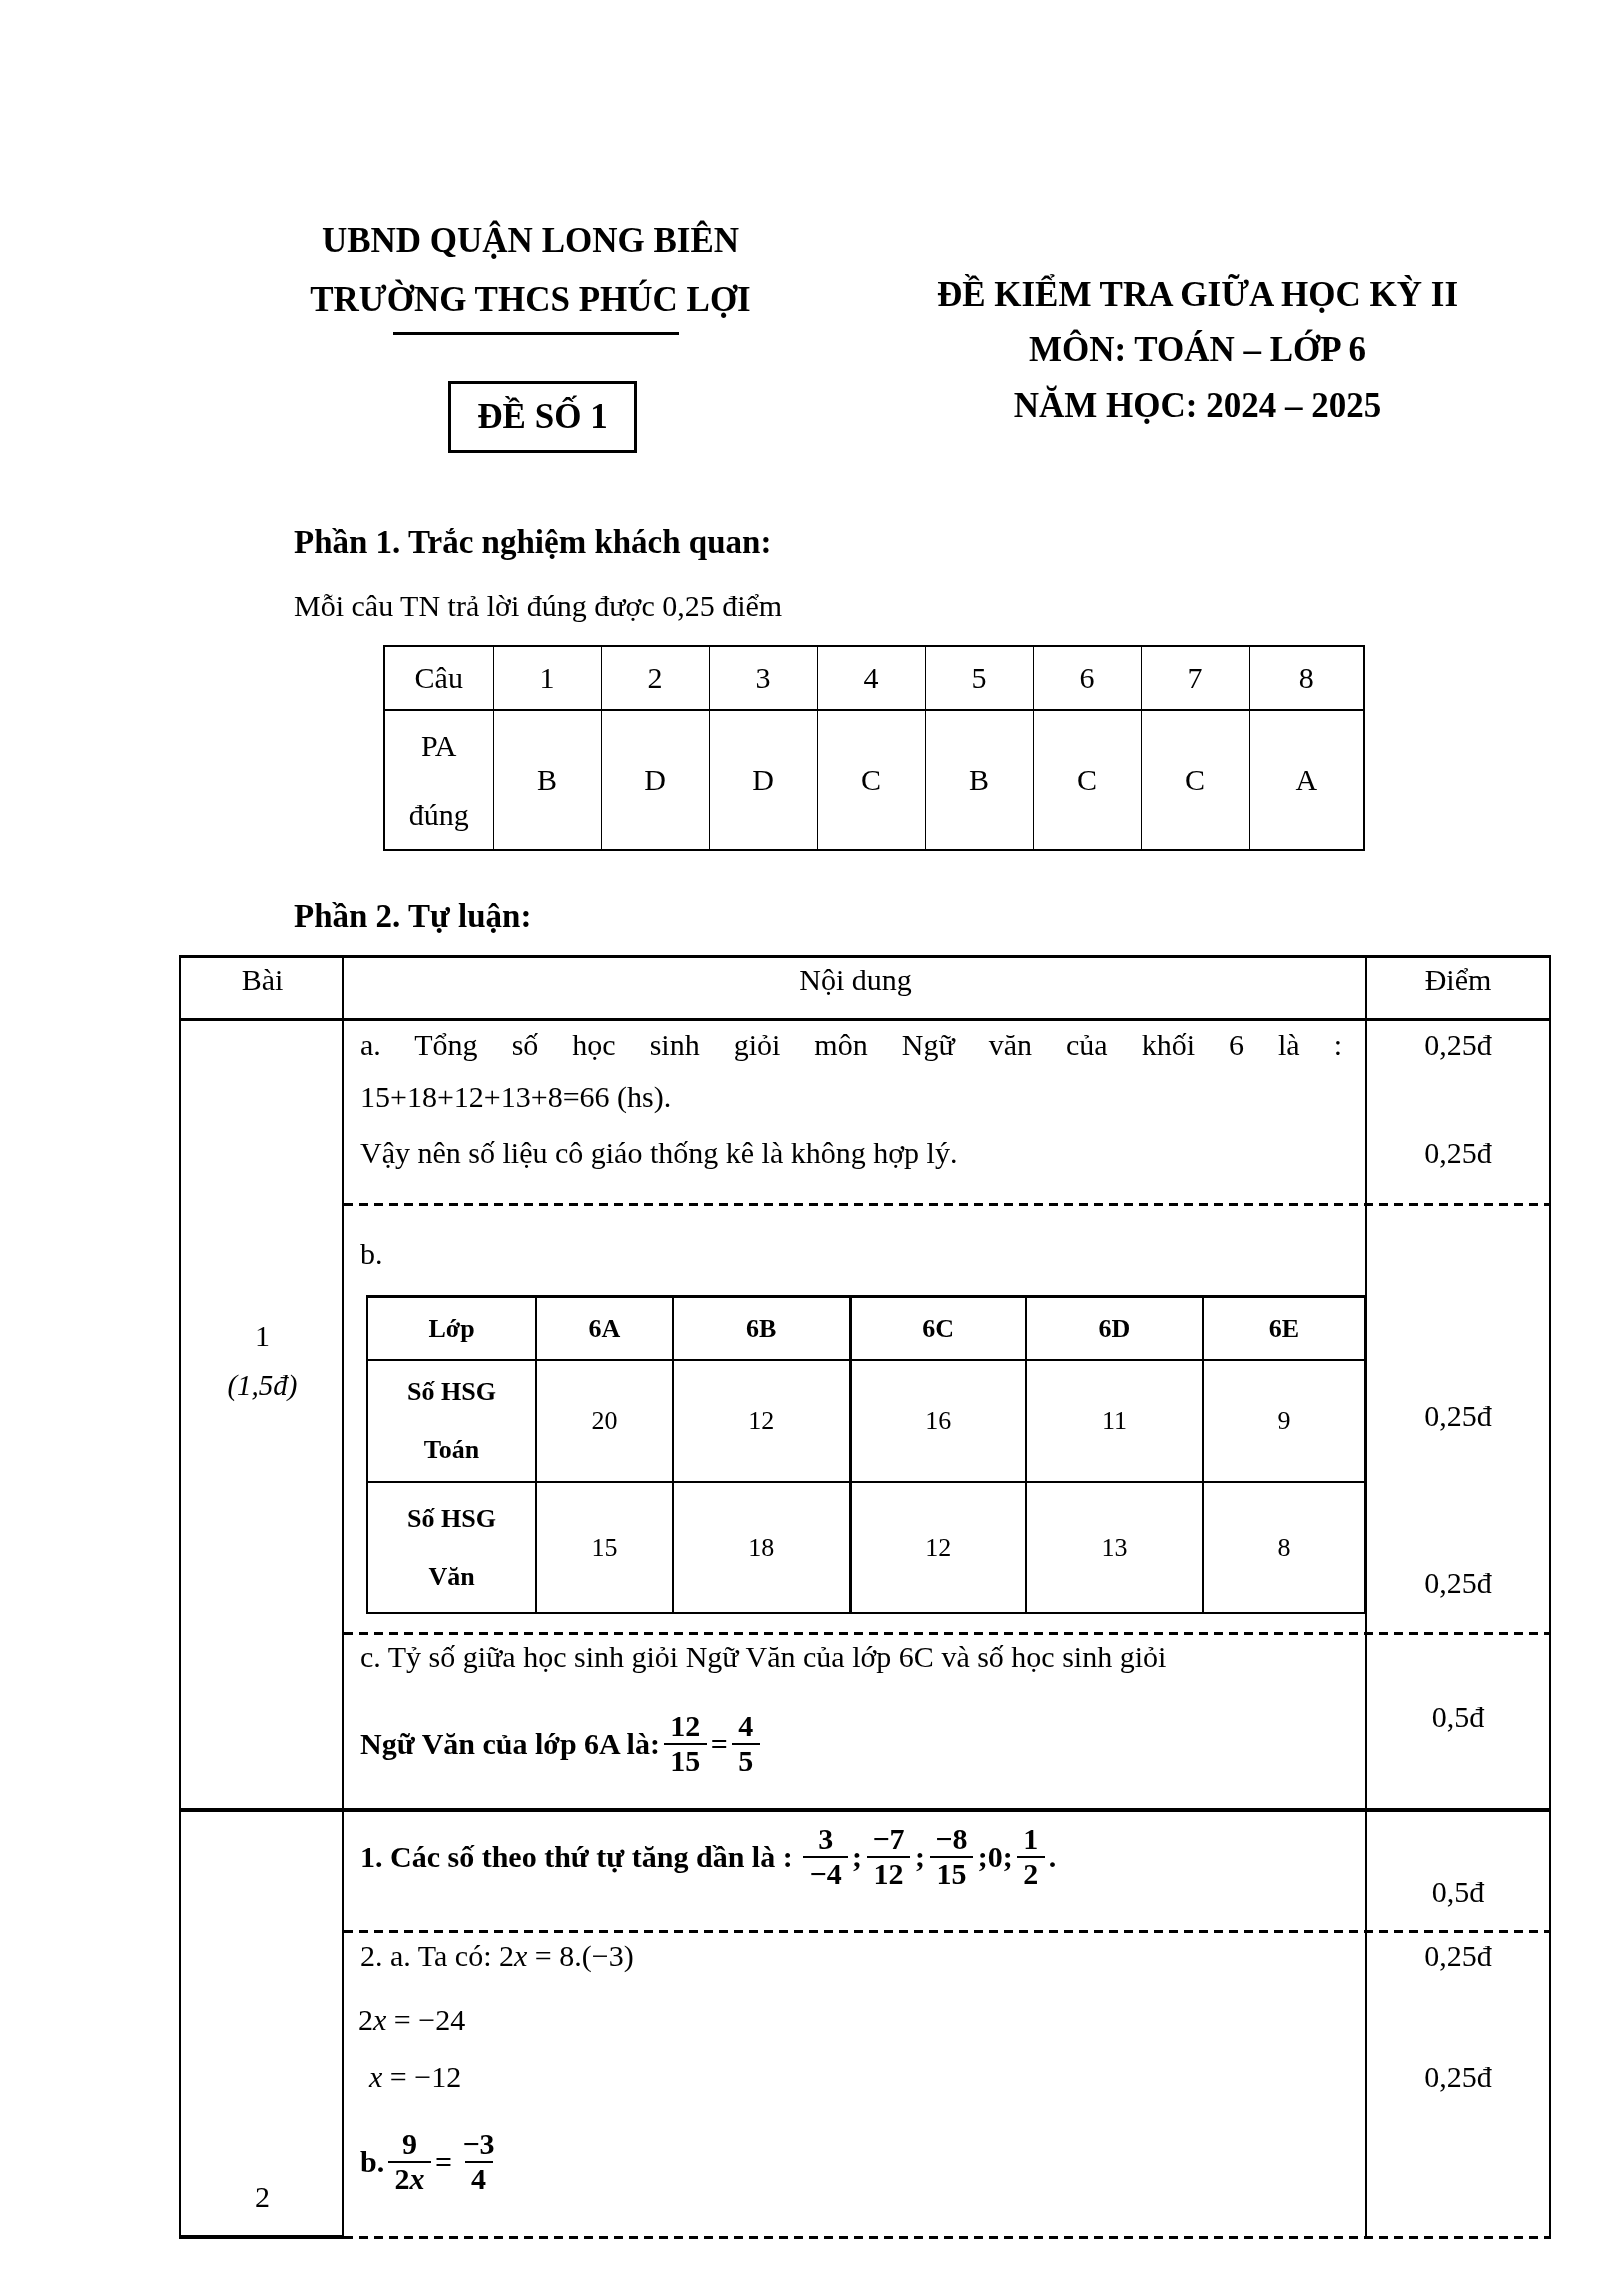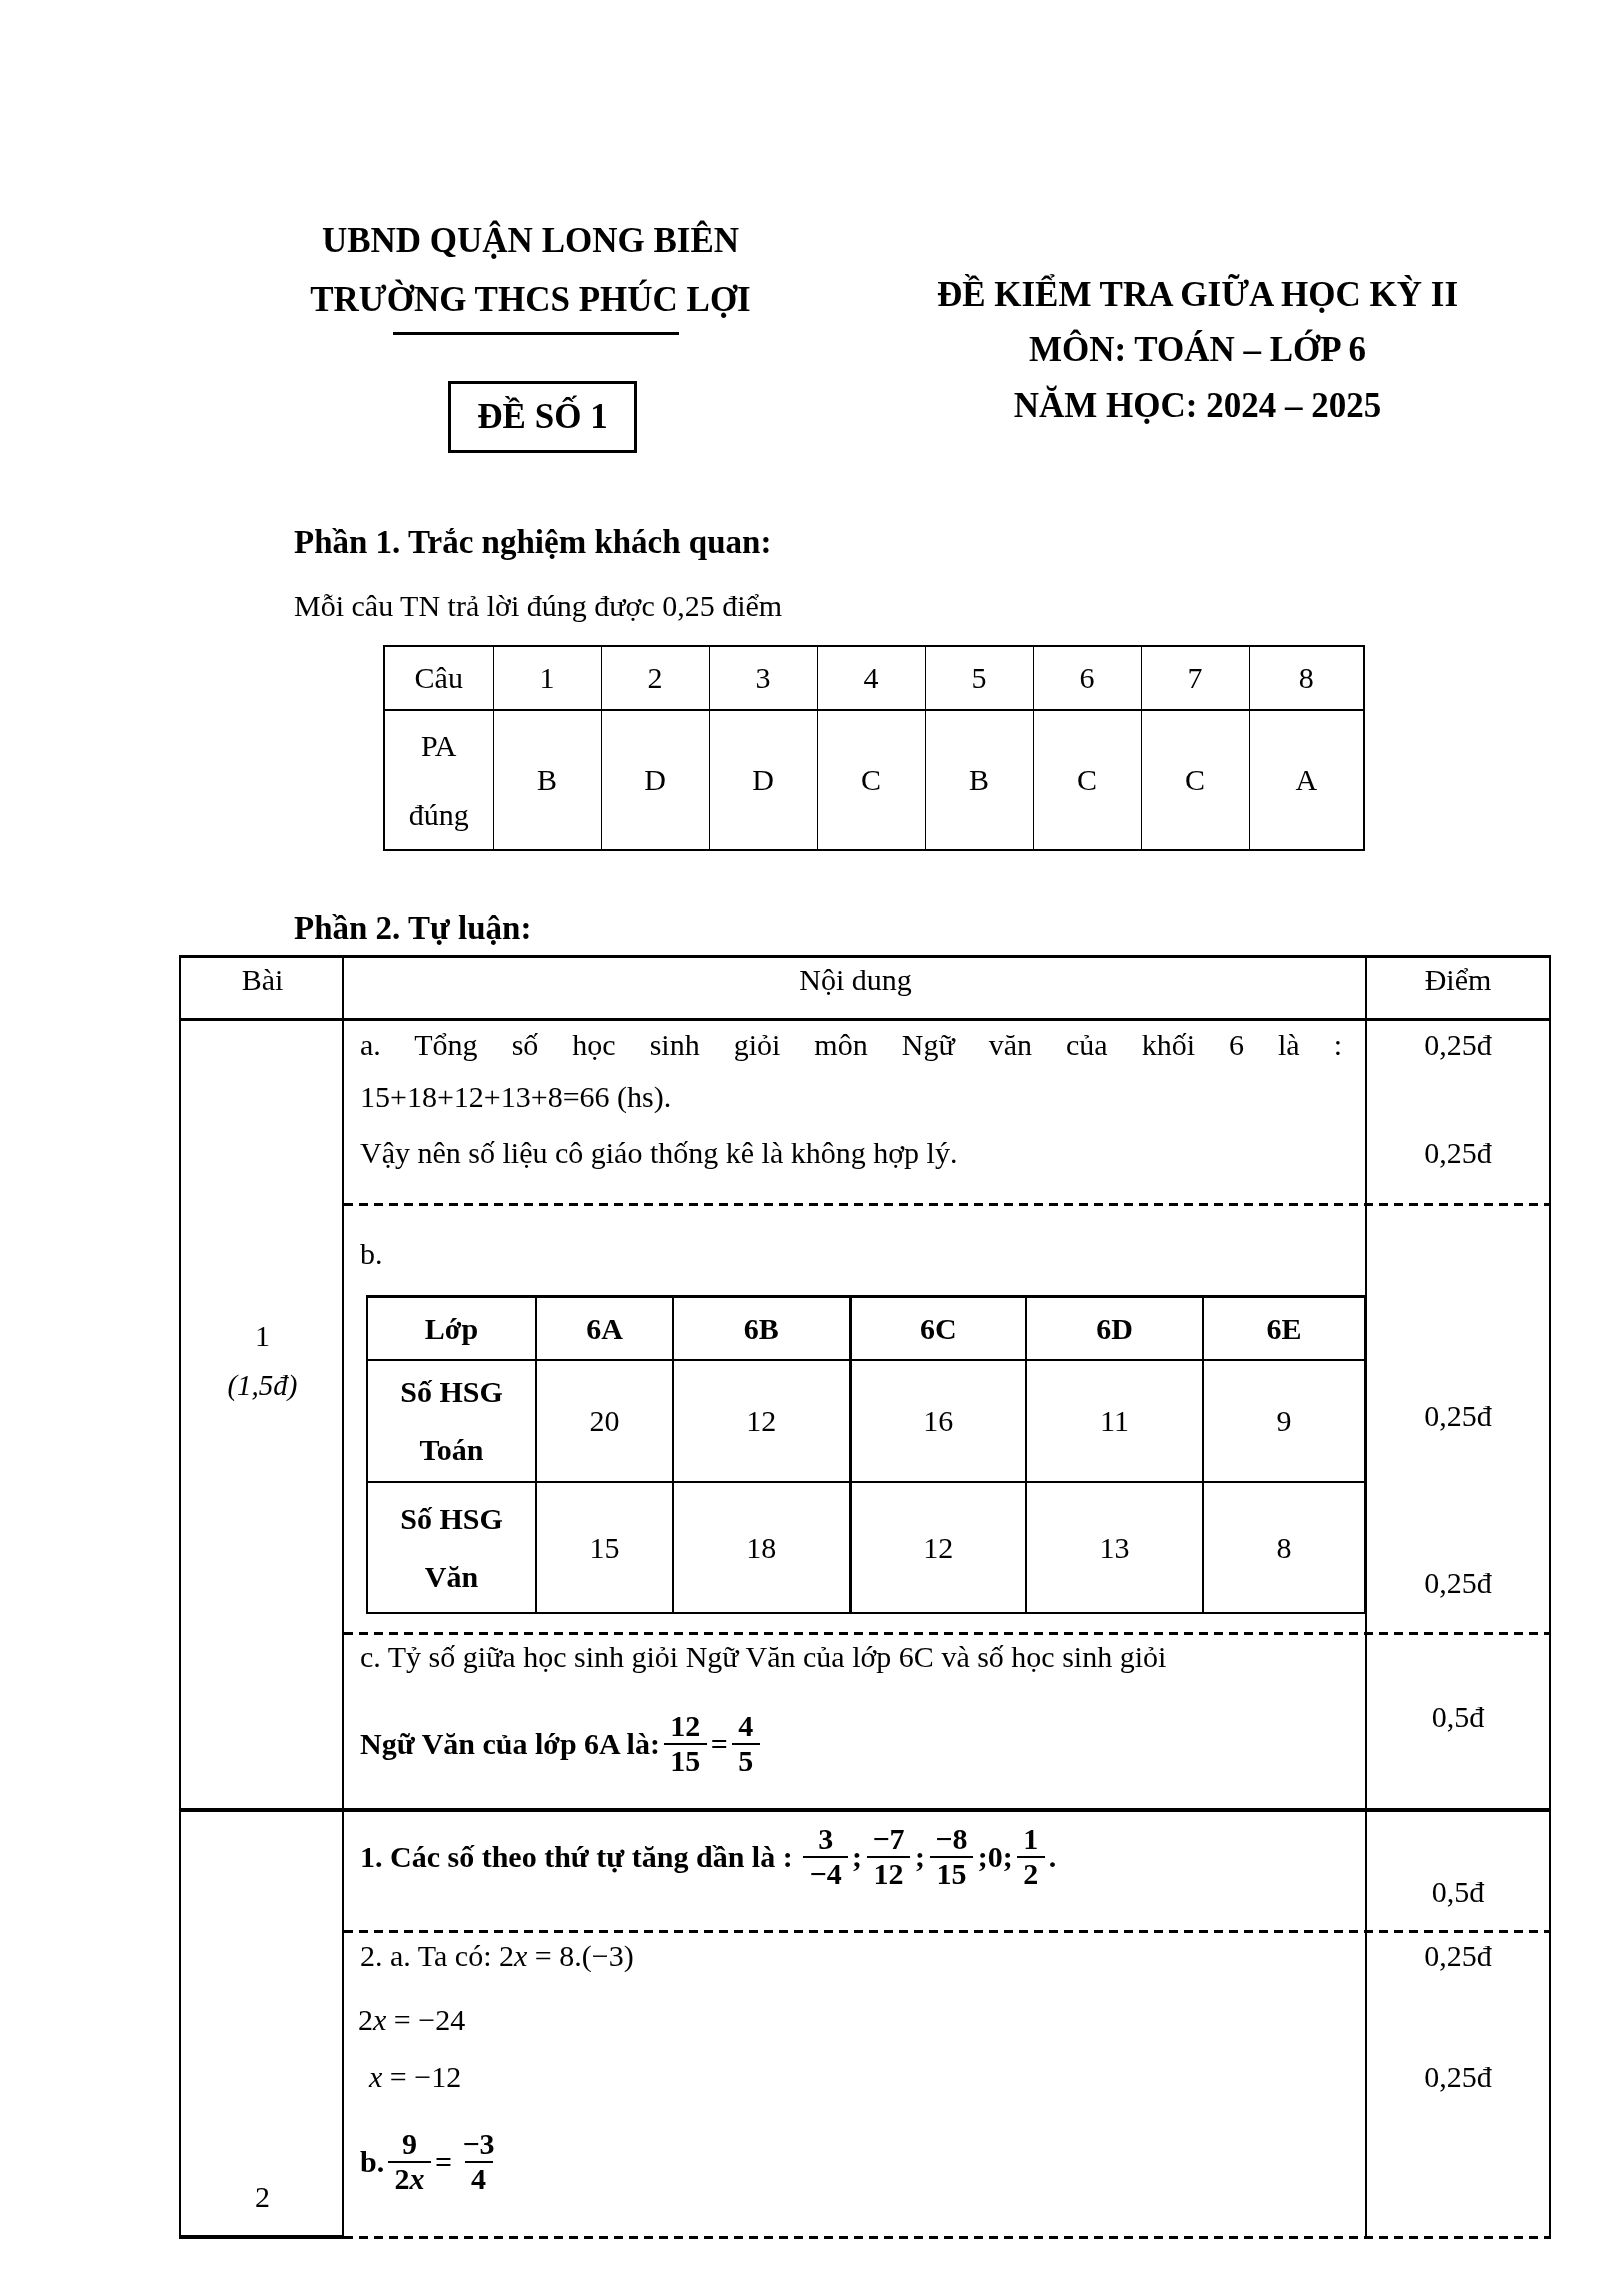--- a/index.html
+++ b/index.html
@@ -26,21 +26,21 @@
   
   table.tn{border-collapse:collapse;table-layout:fixed;}
   table.tn td{border:1.3px solid #000;text-align:center;font-size:30px;padding:0;}
   table.tn tr.qrow td{height:62px;border-bottom:2.6px solid #000;}
   table.tn tr.arow td{height:124px;}
   table.tn td.first{border-left:2px solid #000;}
   table.tn td.last{border-right:2px solid #000;}
   table.tn tr.qrow td{border-top:2.6px solid #000;}
   table.tn tr.arow td{border-bottom:2.6px solid #000;}
   
-  table.inner{border-collapse:collapse;table-layout:fixed;font-size:30px;}
+  table.inner{border-collapse:collapse;table-layout:fixed;font-size:26px;}
   table.inner td{border:2px solid #000;text-align:center;padding:0;}
   table.inner tr.h td{height:61px;border-top:3.3px solid #000;}
   table.inner tr.r1 td{height:120px;}
   table.inner tr.r2 td{height:129px;border-bottom:2.6px solid #000;}
   table.inner td.thick-r{border-right:3.3px solid #000;}
   table.inner .lbl{font-weight:bold;line-height:58px;}
   
   .maintable{
     position:absolute;left:179px;top:955px;width:1368px;height:1281px;
     border-top:3.3px solid #000;border-left:2px solid #000;border-right:2px solid #000;
@@ -102,21 +102,21 @@
       <td>D</td>
       <td>C</td>
       <td>B</td>
       <td>C</td>
       <td>C</td>
       <td class="last">A</td>
     </tr>
   </tbody>
     </table>
 
-  <div class="t heading" style="left:294px;top:897px;margin-top:12px;">Phần 2. Tự luận:</div>
+  <div class="t heading" style="left:294px;top:897px;">Phần 2. Tự luận:</div>
 
   <div class="maintable">
 
     <div class="vline" style="left:161px;"></div>
     <div class="vline" style="left:1184px;"></div>
 
     <div class="bai-lbl bold" style="top:2px;">Bài</div>
     <div class="abs bold center" style="left:163px;top:2px;width:1023px;font-size:30px;line-height:39px;">Nội dung</div>
     <div class="scorecell bold" style="top:2px;">Điểm</div>
     <div class="abs solidline" style="left:0;top:60px;width:1368px;height:3.3px;"></div>

